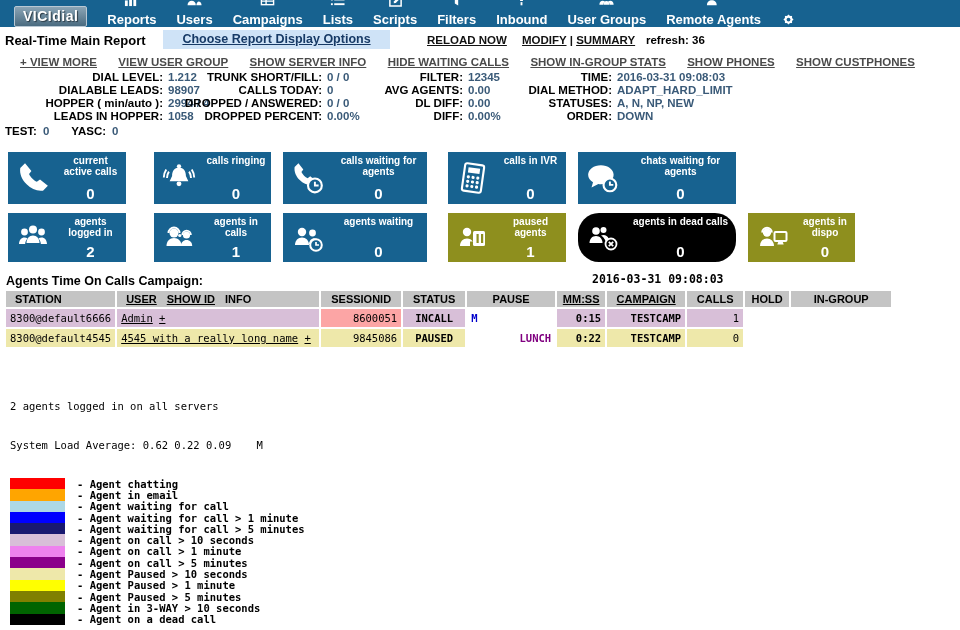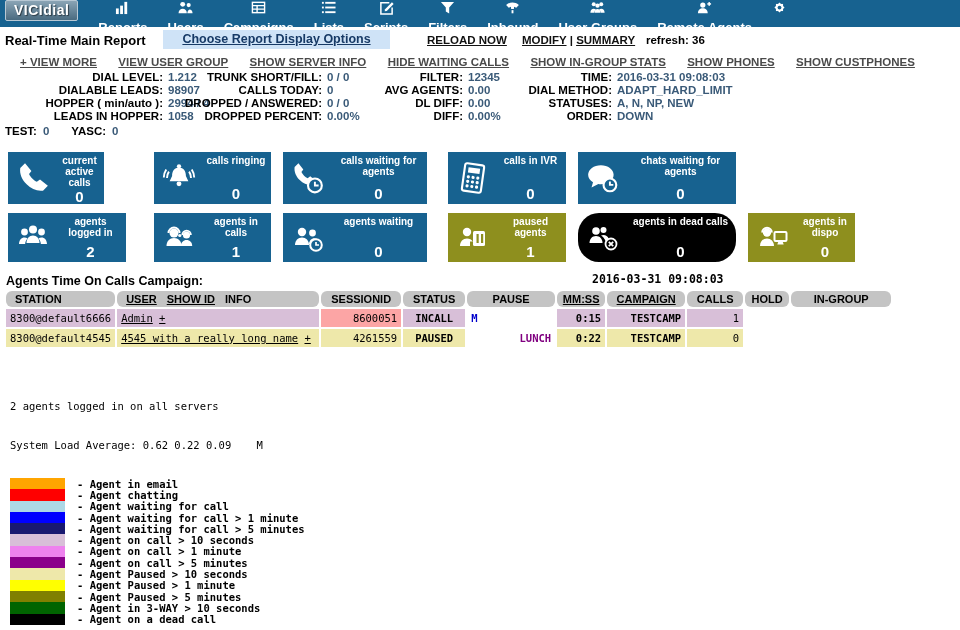--- a/index.html
+++ b/index.html
@@ -2,21 +2,21 @@
 <html><head>
 <meta charset="utf-8">
 <style>
   * { box-sizing: border-box; }
   html,body { margin:0; padding:0; }
   body {
     width:960px; height:630px; background:#fff; overflow:hidden;
     font-family:"Liberation Sans", sans-serif; color:#000;
   }
   
-  .nav { display:flex; align-items:flex-start; height:27px; background:#176290; padding-left:5px; }
+  .nav { display:flex; align-items:flex-end; height:27px; background:#176290; padding-left:14px; }
   .logo {
     font-weight:bold; font-size:14px; color:#fff; letter-spacing:.5px;
     background:linear-gradient(180deg,#8aa4b5,#4a6b80);
     border:1px solid #b8c8d4; border-radius:2px; padding:1px 8px 2px;
     text-shadow:1px 1px 1px #2b3b46; cursor:pointer;
   }
   .nav-item { display:flex; align-items:center; gap:5px; margin-left:20px; color:#fff;
     font-weight:bold; font-size:13px; cursor:pointer; white-space:nowrap;flex-direction:column; }
   .nav-item svg { display:block; }
   
@@ -43,36 +43,36 @@
   .sg1 .slabel{width:163px}.sg2 .slabel{width:162px}.sg3 .slabel{width:133px}.sg4 .slabel{width:147px}
   .sval { padding-left:5px; color:#3a5a78; font-weight:bold; }
   .testrow { padding-left:5px; font-size:11.5px; line-height:15px; }
   .testrow .tl { font-weight:bold;text-align:right; }
   .testrow .tv { color:#3a5a78; font-weight:bold; padding:0 22px 0 6px; }
   
   .boxrow { position:relative; }
   .boxrow1 { height:52px; margin-top:13px; }
   .boxrow2 { height:49px; margin-top:9px; }
   .box { position:absolute; top:0; bottom:0; display:flex; color:#fff; }
-  .b10{left:8px;width:96px}.b11{left:154px;width:117px}.b12{left:283px;width:144px}
+  .b10{left:8px;width:118px}.b11{left:154px;width:117px}.b12{left:283px;width:144px}
   .b13{left:448px;width:118px}.b14{left:578px;width:158px}
   .b20{left:8px;width:118px}.b21{left:154px;width:117px}.b22{left:283px;width:144px}
   .b23{left:448px;width:118px}.b24{left:578px;width:158px}.b25{left:748px;width:107px}
   .box-icon { width:50px; display:flex; align-items:center; justify-content:center; }
   .box-body { flex:1; display:flex; flex-direction:column; align-items:center; padding:3px 3px 2px 0; }
   .box-label { font-size:10px; font-weight:bold; text-align:center; line-height:11px; }
   .box-value { font-size:15px; font-weight:bold; margin-top:auto; }
   
   .tbl-head { position:relative; margin:9px 0 0 6px; height:18px; }
   .tbl-title { font-weight:bold; font-size:12.5px; }
   .tbl-time { position:absolute; left:586px; top:1px; font-family:"DejaVu Sans Mono",monospace;
     font-weight:bold; font-size:11.5px; }
   table.agents { border-collapse:separate; border-spacing:2px; margin-left:4px; }
   .agents th { background:#c4c4c4; font-size:11px; font-weight:bold; padding:2px 3px;
-    white-space:nowrap; text-align:center;border-radius:6px; }
+    white-space:nowrap; text-align:center; }
   .agents th.thl { text-align:left; padding-left:9px; }
   .agents th .u, .agents td .u { text-decoration:underline; cursor:pointer; }
   .agents th .sp { margin-right:10px; }
   .agents td { font-family:"DejaVu Sans Mono",monospace; font-size:10.5px; padding:3px 4px;
     white-space:nowrap; height:16px; }
   .td-r{text-align:right} .td-c{text-align:center} .td-b{font-weight:bold}
   .td-flag{color:#0000cc;font-weight:bold}
   .td-pause{color:#800080;font-weight:bold;text-align:right}
   .td-calls{padding-right:16px}
   
@@ -535,48 +535,48 @@
     <td class="td-pause"></td>
     <td class="td-r td-b" style="background-color: rgb(216, 191, 216);">0:15</td>
     <td class="td-r td-b" style="background-color: rgb(216, 191, 216);">TESTCAMP</td>
     <td class="td-r td-calls" style="background-color: rgb(216, 191, 216);">1</td>
     <td></td>
     <td></td>
   </tr>
   <tr>
     <td style="background-color: rgb(238, 232, 170);">8300@default4545</td>
     <td style="background-color: rgb(238, 232, 170);"><span class="u">4545 with a really long name</span>&nbsp;<span class="u">+</span></td>
-    <td class="td-r" style="background-color: rgb(238, 232, 170);">4261559</td>
+    <td class="td-r" style="background-color: rgb(238, 232, 170);">9845086</td>
     <td class="td-c td-b" style="background-color: rgb(238, 232, 170);">PAUSED</td>
     <td class="td-flag"></td>
     <td class="td-pause">LUNCH</td>
     <td class="td-r td-b" style="background-color: rgb(238, 232, 170);">0:22</td>
     <td class="td-r td-b" style="background-color: rgb(238, 232, 170);">TESTCAMP</td>
     <td class="td-r td-calls" style="background-color: rgb(238, 232, 170);">0</td>
     <td></td>
     <td></td>
   </tr>
 </tbody>
   </table>
 
 <div class="footer">
   <div>2 agents logged in on all servers</div>
   <div>System Load Average: 0.62 0.22 0.09    M</div>
 </div>
 
 <div class="legend">
   <div class="lrow">
+      <span class="lswatch" style="background-color: rgb(255, 0, 0);"></span>
+      <span class="llabel">- Agent chatting</span>
+    </div>
+  <div class="lrow">
       <span class="lswatch" style="background-color: rgb(255, 165, 0);"></span>
       <span class="llabel">- Agent in email</span>
     </div>
   <div class="lrow">
-      <span class="lswatch" style="background-color: rgb(255, 0, 0);"></span>
-      <span class="llabel">- Agent chatting</span>
-    </div>
-  <div class="lrow">
       <span class="lswatch" style="background-color: rgb(173, 216, 230);"></span>
       <span class="llabel">- Agent waiting for call</span>
     </div>
   <div class="lrow">
       <span class="lswatch" style="background-color: rgb(0, 0, 255);"></span>
       <span class="llabel">- Agent waiting for call &gt; 1 minute</span>
     </div>
   <div class="lrow">
       <span class="lswatch" style="background-color: rgb(25, 25, 112);"></span>
       <span class="llabel">- Agent waiting for call &gt; 5 minutes</span>

